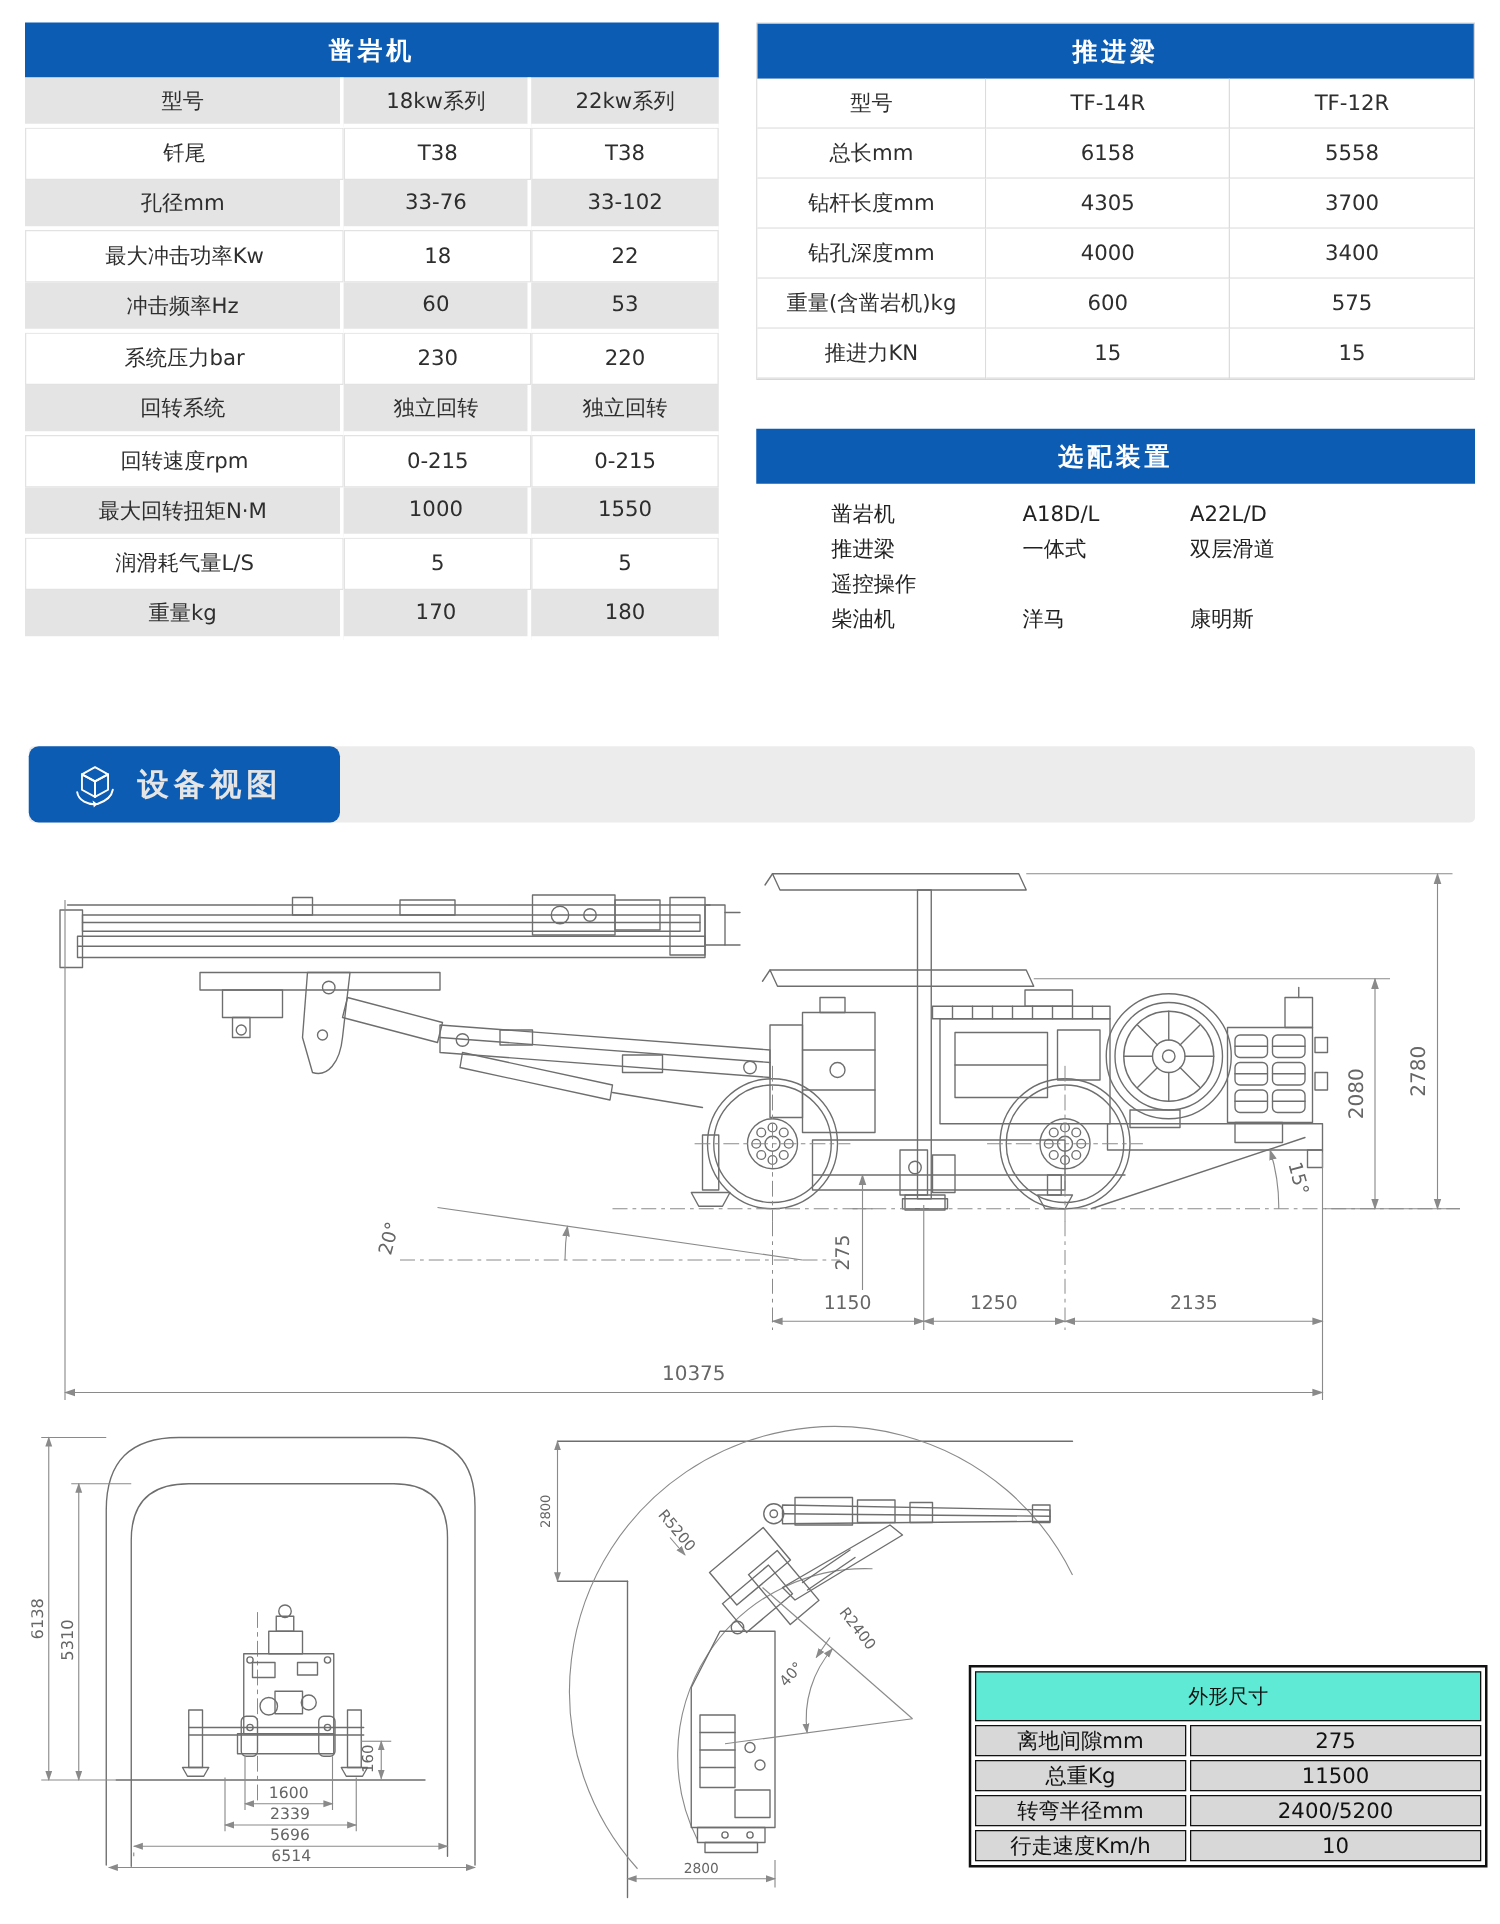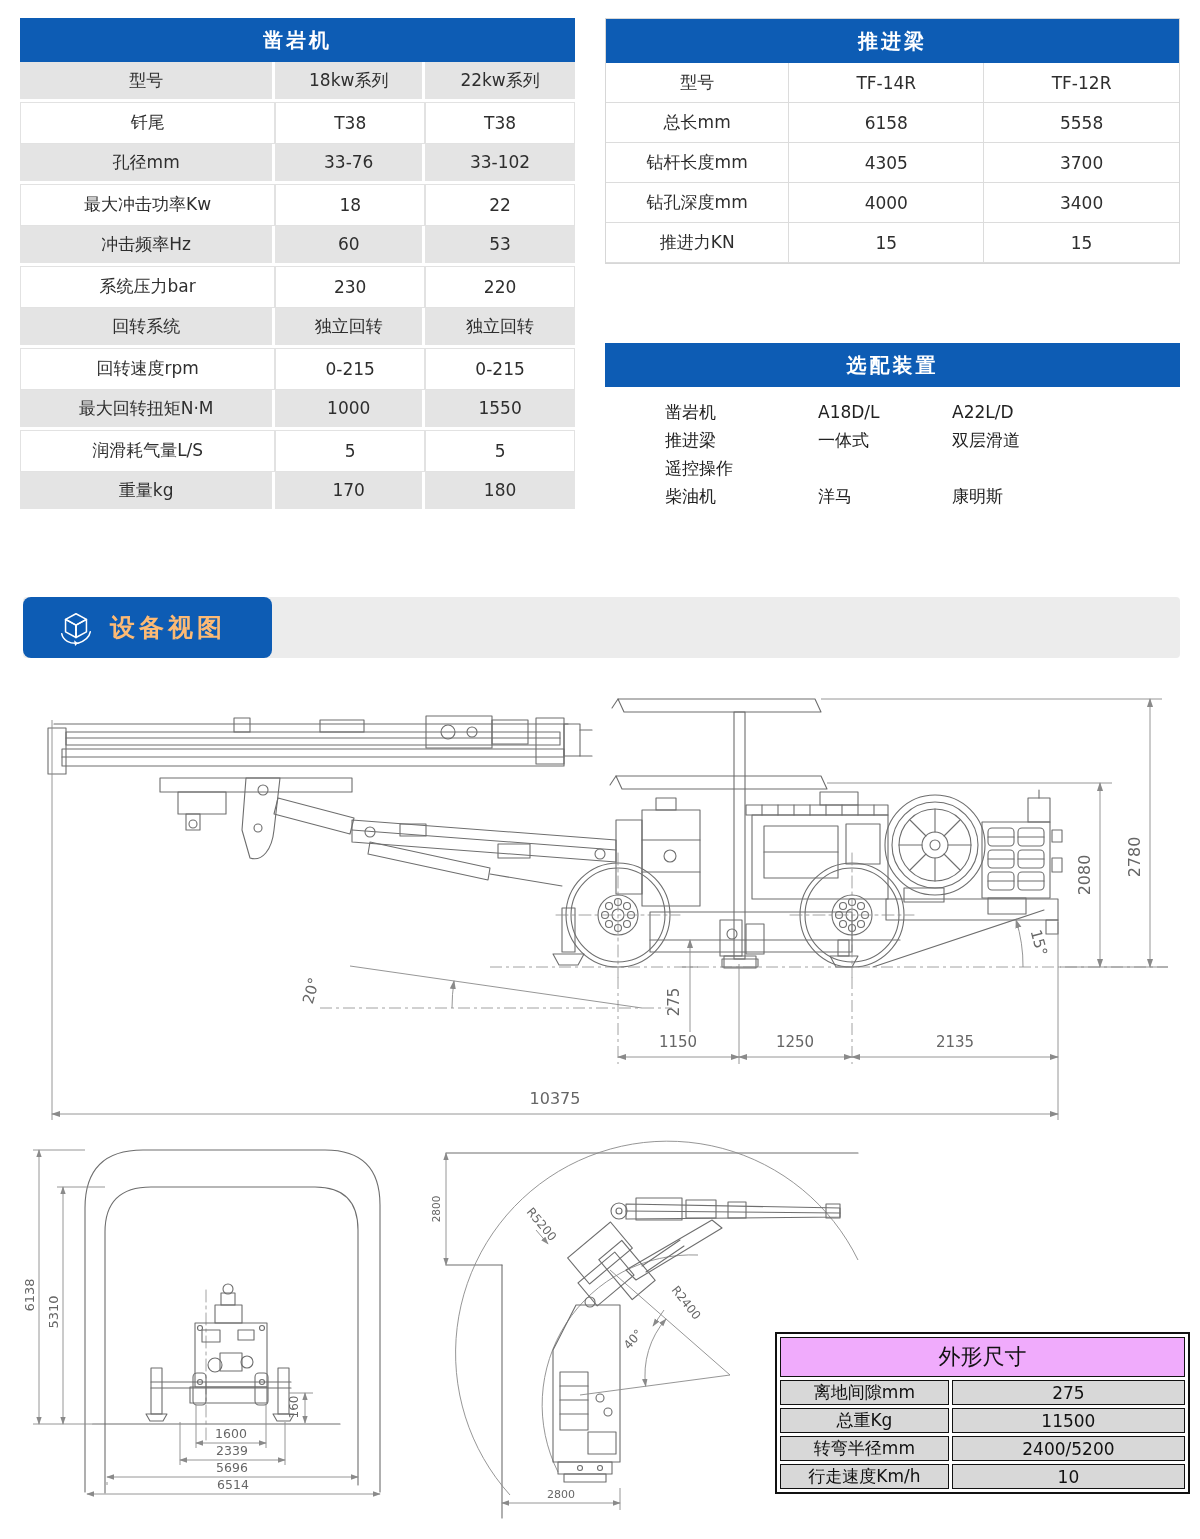--- a/index.html
+++ b/index.html
@@ -22,32 +22,32 @@
   .opt{position:absolute;left:605px;top:343px;width:575px;}
   .opt-h{background:var(--blue);color:#fff;font-size:20px;font-weight:bold;letter-spacing:3px;
          height:44px;display:flex;align-items:center;justify-content:center;text-align:right;}
   .opt-rows{margin-top:11px;}
   .opt-row{display:flex;font-size:17px;line-height:28px;color:#222;}
   .opt-row .c1{margin-left:60px;width:153px;} .opt-row .c2{width:134px;} .opt-row .c3{width:180px;}
   
   .band{position:absolute;left:23px;top:597px;width:1157px;height:61px;background:#ececec;border-radius:4px;}
   .band-blue{position:absolute;left:0;top:0;width:249px;height:61px;background:var(--blue);border-radius:8px;
              display:flex;align-items:center;gap:15px;padding-left:34px;box-sizing:border-box;}
-  .band-title{color:#fdba74;font-size:25px;font-weight:bold;letter-spacing:4px;}
+  .band-title{color:#e5e5e5;font-size:25px;font-weight:bold;letter-spacing:4px;}
   
   .svgbox{position:absolute;}
   .st{stroke:#6e6e6e;fill:none;stroke-width:1.1;stroke-linejoin:round;stroke-linecap:round;}
   .dim{stroke:#8a8a8a;fill:none;stroke-width:0.9;}
   .cl{stroke:#8a8a8a;fill:none;stroke-width:0.8;stroke-dasharray:12 4 3 4;}
   text.dt{fill:#666;}
   
   .tblS{position:absolute;left:775px;top:1332px;width:415px;background:#fff;border:2px solid #111;
         border-collapse:separate;border-spacing:3px;z-index:5;}
   .tblS td{border:1.5px solid #111;background:#d8d8d8;height:24px;font-size:17px;color:#111;}
-  .tblS tr.t td{background:#f0abfc;font-size:22px;height:40px;}
+  .tblS tr.t td{background:#5eead4;font-size:16px;height:40px;}
   .tblS col.c1{width:42%;} .tblS col.c2{width:58%;}
 </style>
 </head>
 <body>
 
 <div class="stage" style="--blue:#0d5cb4;">
 
   <table class="tblL">
     <colgroup>
         <col class="c1">
@@ -138,20 +138,25 @@
         </tr>
     <tr class="w">
           <td>钻杆长度mm</td>
           <td>4305</td>
           <td>3700</td>
         </tr>
     <tr class="w">
           <td>钻孔深度mm</td>
           <td>4000</td>
           <td>3400</td>
+        </tr>
+    <tr class="w">
+          <td>重量(含凿岩机)kg</td>
+          <td>600</td>
+          <td>575</td>
         </tr>
     <tr class="w">
           <td>推进力KN</td>
           <td>15</td>
           <td>15</td>
         </tr>
   </tbody>
     </table>
 
   <div class="opt">

